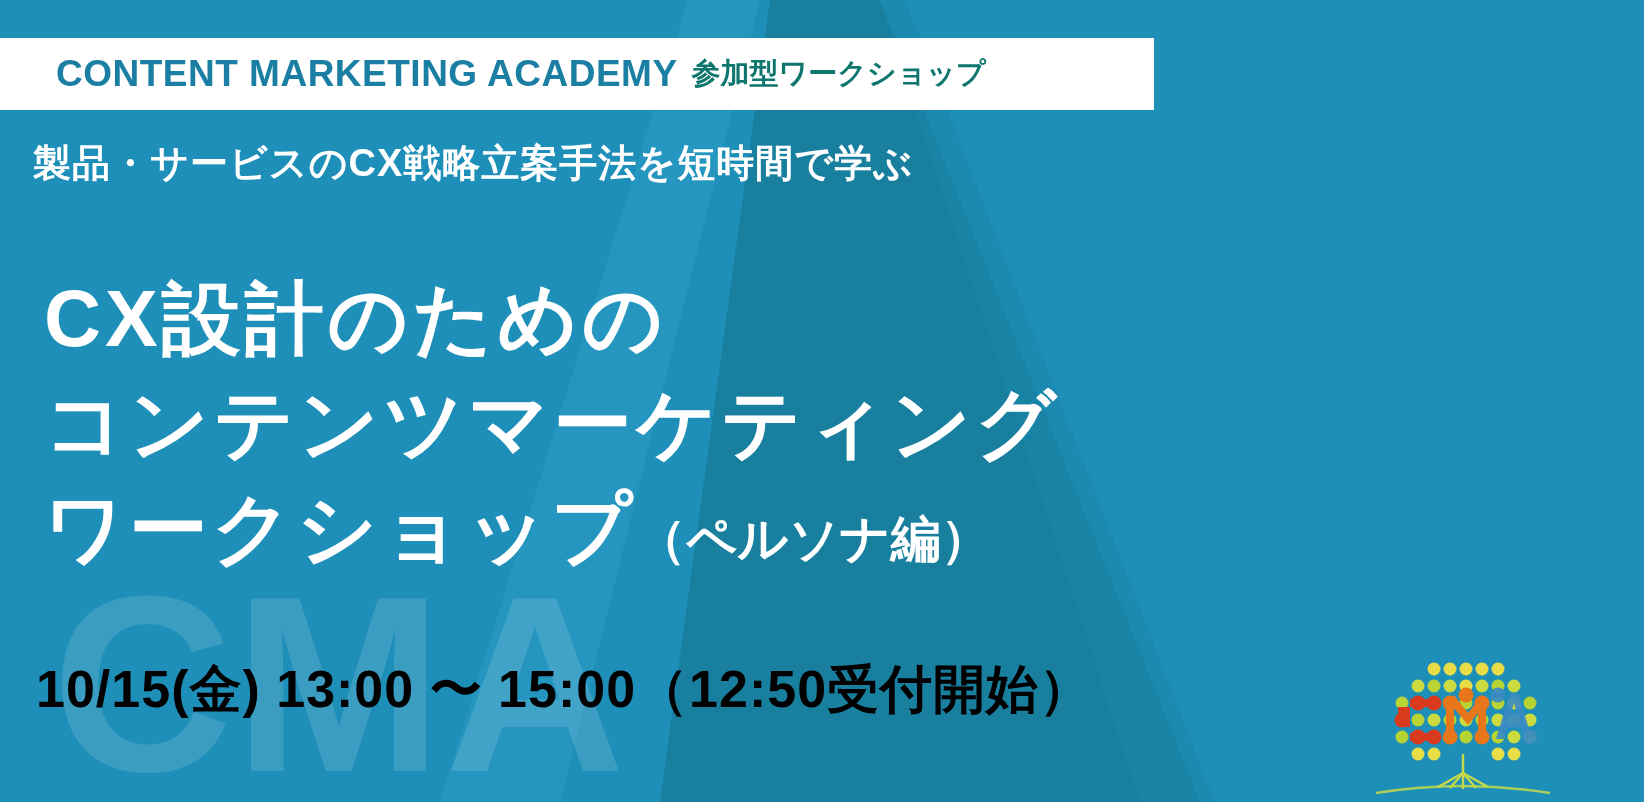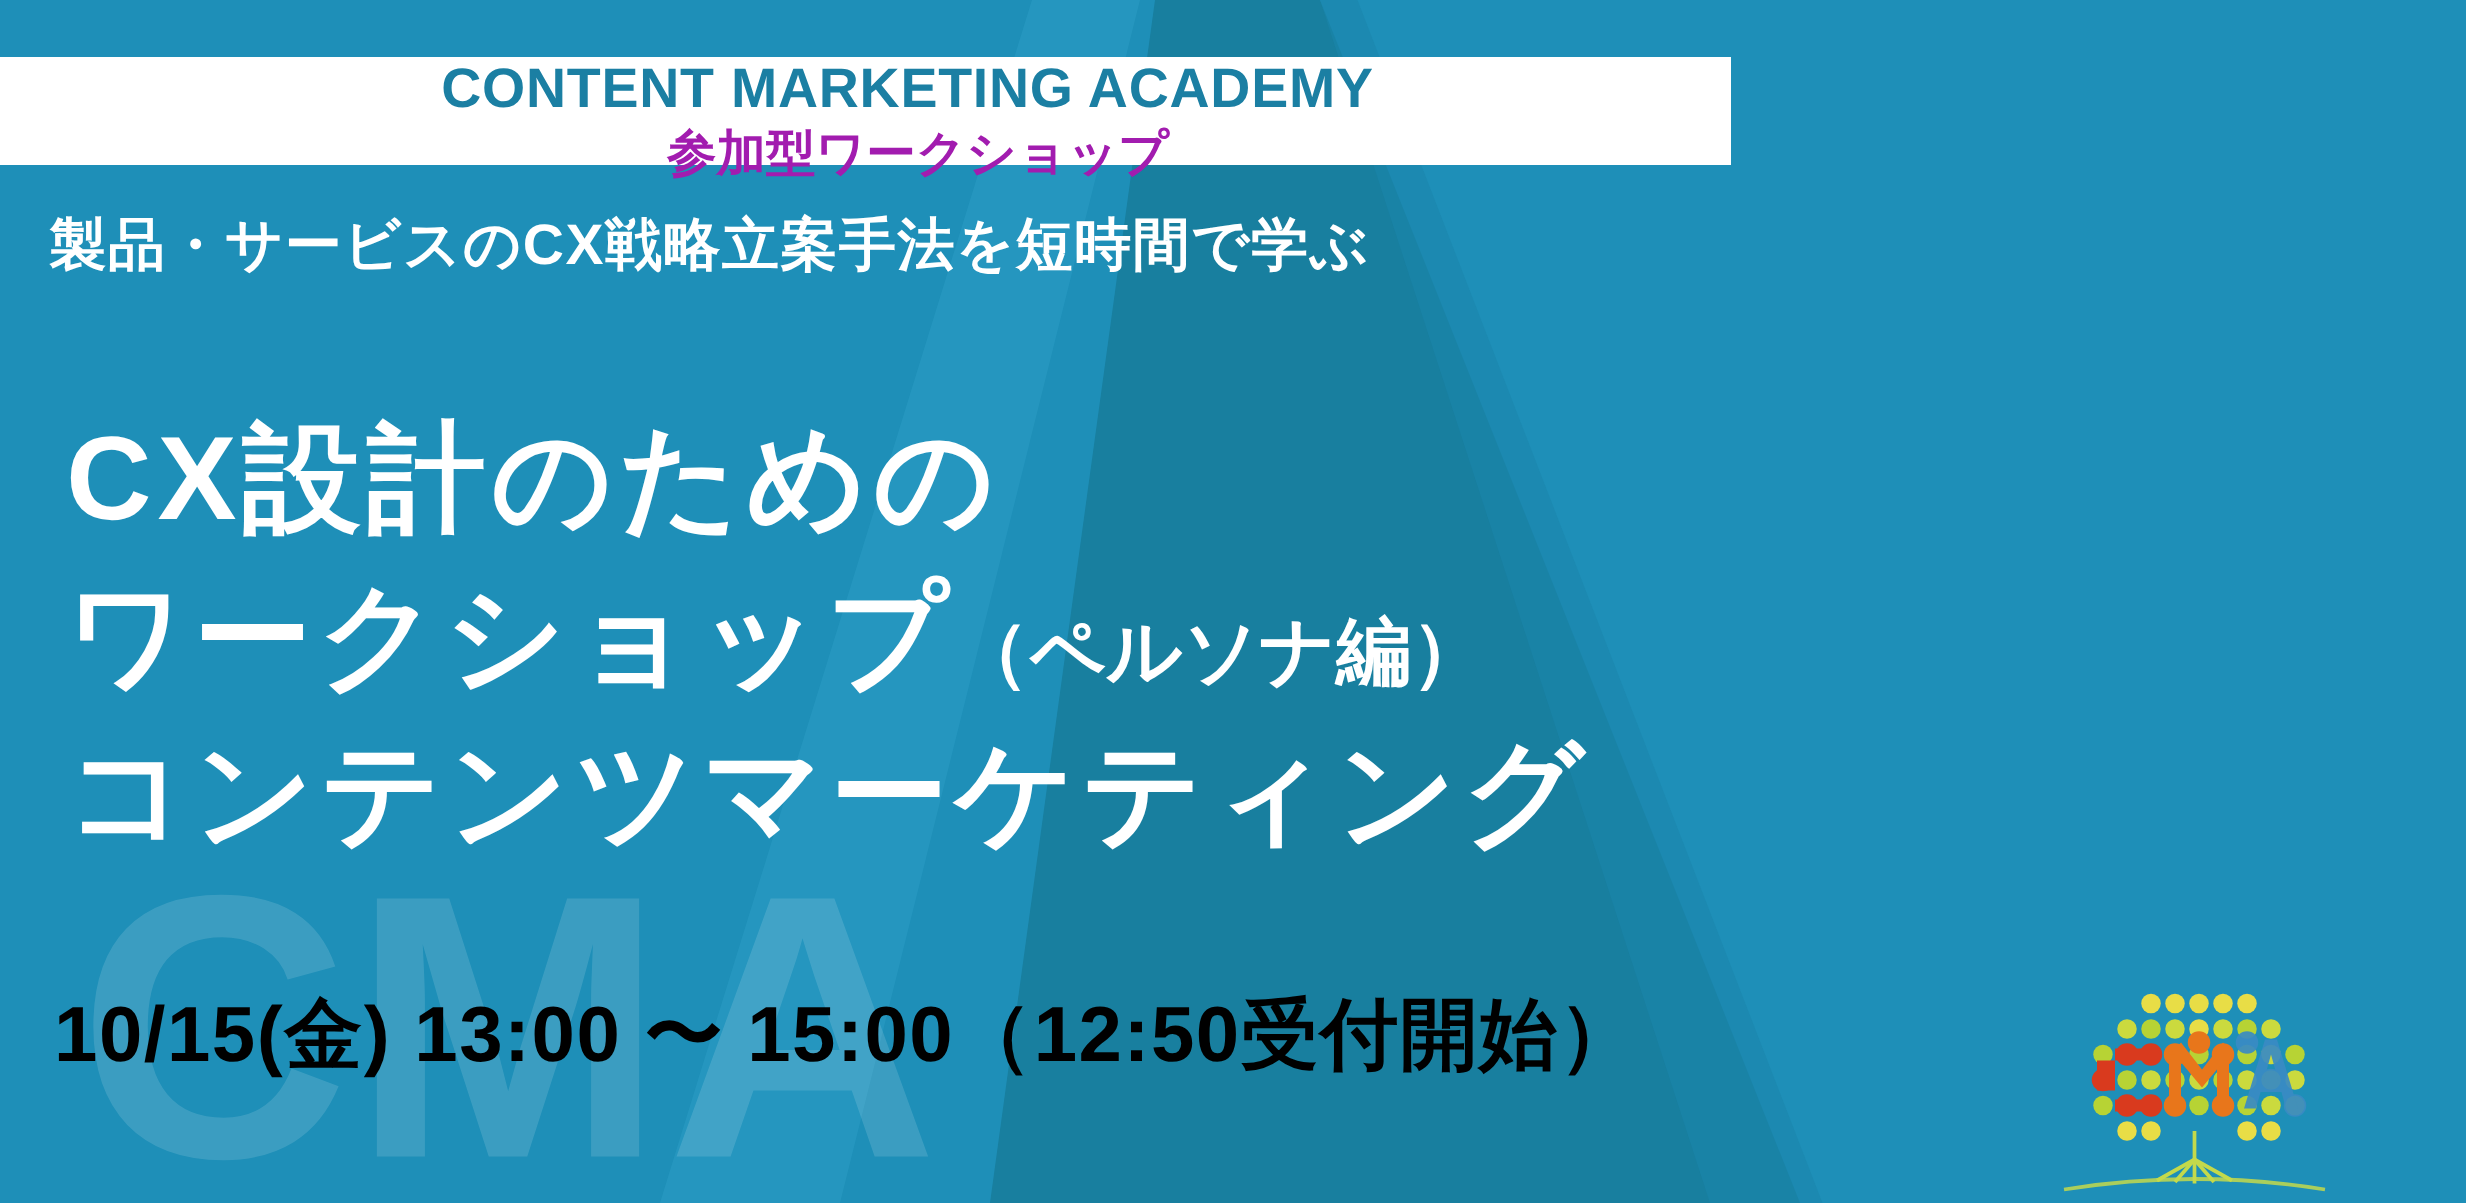--- a/index.html
+++ b/index.html
@@ -46,32 +46,31 @@
     position: absolute;
     left: 0;
     top: 38px;
     width: 1154px;
     height: 72px;
     background: #ffffff;
     display: flex;
     align-items: center;
     box-sizing: border-box;
     padding-left: 56px;
-    flex-direction: column;
   }
   .header-en {
     color: #1B7FA3;
     font-size: 37px;
     font-weight: 700;
     letter-spacing: 0.5px;
     white-space: nowrap;
   }
   .header-jp {
-    color: #a21caf;
-    font-size: 33px;
+    color: #0f766e;
+    font-size: 29px;
     font-weight: 700;
     margin-left: 14px;
     letter-spacing: 0px;
     white-space: nowrap;
   }
 
   
   .subtitle {
     position: absolute;
     left: 33px;
@@ -167,22 +166,22 @@
 
   <div class="header-band">
     <span class="header-en">CONTENT MARKETING ACADEMY</span>
     <span class="header-jp">参加型ワークショップ</span>
   </div>
 
   <div class="subtitle">製品・サービスのCX戦略立案手法を短時間で学ぶ</div>
 
   <div class="title-block">
     <div class="title-line">CX設計のための</div>
+    <div class="title-line">コンテンツマーケティング</div>
     <div class="title-line"><span>ワークショップ</span><span class="title-sub">（ペルソナ編）</span></div>
-    <div class="title-line">コンテンツマーケティング</div>
   </div>
 
   <div class="date-line">10/15(金) 13:00 〜 15:00（12:50受付開始）</div>
 
 
   <div class="logo-tree">
     <svg width="190" height="157" viewBox="0 0 190 157">
       <g>
 
         <circle cx="66" cy="24" r="6.5" fill="#E8DD46"></circle>

